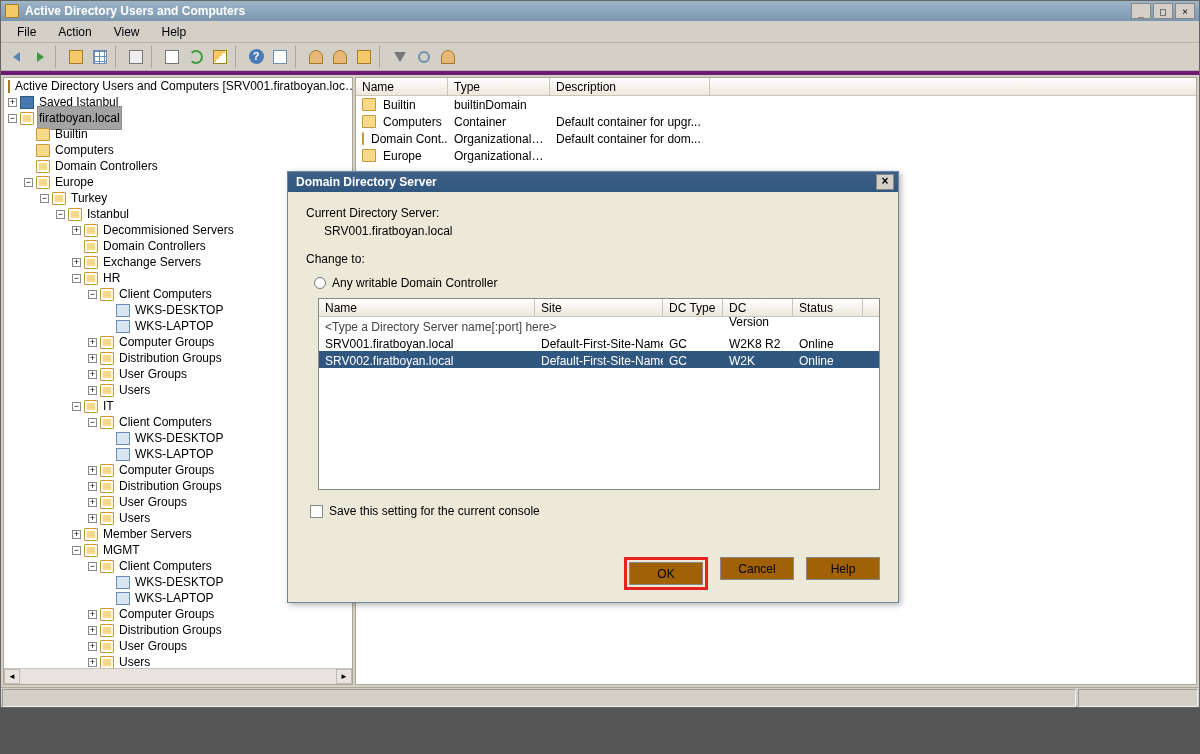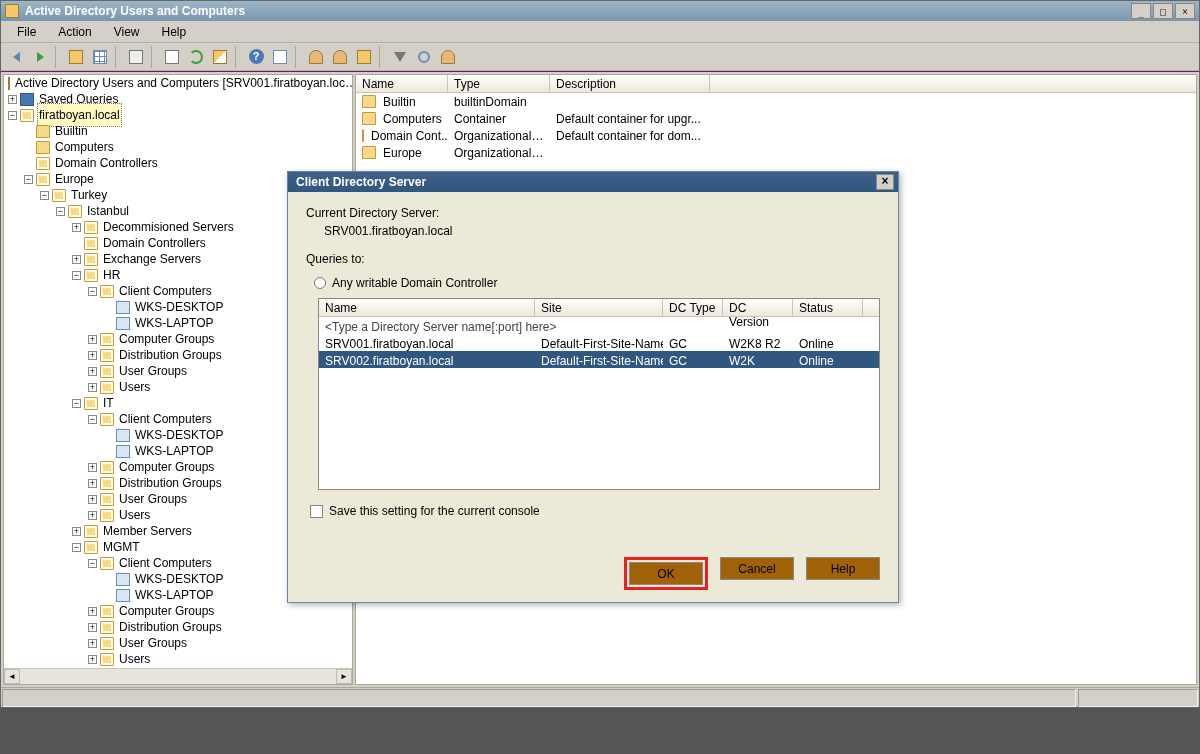--- a/index.html
+++ b/index.html
@@ -25,33 +25,33 @@
 .ticon.i-clip{background:#eee;border:1px solid #777;position:relative;}
 .ticon.i-doc{background:#fff;border:1px solid #777;}
 .ticon.i-refresh{width:14px;height:14px;border:2px solid #3f9b3f;border-radius:50%;border-left-color:transparent;}
 .ticon.i-export{background:linear-gradient(135deg,#f5c967 50%,#fff 50%);border:1px solid #a07c2a;}
 .ticon.i-help{width:15px;height:15px;border-radius:50%;background:#4a7ab5;color:#fff;font-weight:bold;text-align:center;line-height:14px;font-size:11px;}
 .ticon.i-calgrid{background:#fff;border:1px solid #6a8fb3;}
 .ticon.i-person{width:14px;height:14px;border-radius:50% 50% 0 0;background:#e8b878;border:1px solid #a07c2a;}
 .ticon.i-filter{width:0;height:0;border-left:6px solid transparent;border-right:6px solid transparent;border-top:10px solid #777;}
 .ticon.i-find{width:12px;height:12px;border:2px solid #6a8fb3;border-radius:50%;position:relative;}
 
-.content { flex: 1; display: flex; border-top: 1px solid #701a75; overflow: hidden; }
+.content { flex: 1; display: flex; border-top: 4px solid #701a75; overflow: hidden; }
 .tree-pane { width: 350px; background: #fff; border: 1px solid #aca899; margin: 2px 1px 2px 2px; overflow: hidden; position: relative; }
 .tree-inner{height: calc(100% - 16px); overflow: hidden;}
 .tree-node { display: flex; align-items: center; height: 16px; white-space: nowrap; }
 .expander { width: 9px; height: 9px; border: 1px solid #888; text-align: center; line-height: 7px; font-size: 9px; margin-right: 3px; background: #fff; color: #000;}
 .exp-space{width:12px;display:inline-block;}
 .node-ico { width: 14px; height: 13px; margin-right: 3px; }
 .ico-root{background:#f5c967;border:1px solid #a07c2a;}
 .ico-folder{background:#f8d986;border:1px solid #c49a3f;border-radius:1px 1px 0 0;}
 .ico-ou{background:#f8d986;border:1px solid #c49a3f;border-radius:1px;box-shadow:inset 0 0 0 2px #fffbe8;}
 .ico-book{background:#4778b0;border:1px solid #2f577f;}
 .ico-pc{background:#d9e6f2;border:1px solid #6a8fb3;}
-.tree-node.sel .label{background:#fef9c3;border:1px dotted #777;padding:4px 1px;}
+.tree-node.sel .label{background:#a3a3a3;border:1px dotted #777;padding:4px 1px;}
 .label{padding:0 2px;}
 .hscroll{position:absolute;bottom:0;left:0;right:0;height:16px;background:#e8e4dd;border-top:1px solid #c9c5bd;display:flex;}
 .hscroll .hbtn{width:16px;height:15px;background:#e8e4dd;border:1px solid #c0bcb4;display:flex;align-items:center;justify-content:center;font-size:8px;}
 .hscroll .track{flex:1;}
 
 .list-pane { flex: 1; background: #fff; border: 1px solid #aca899; margin: 2px 2px 2px 1px; overflow: hidden; }
 .list-header { display: flex; height: 18px; background: linear-gradient(#fff,#eee7db); border-bottom: 1px solid #c9c5bd; }
 .lh-cell { border-right: 1px solid #c9c5bd; padding: 2px 6px; }
 .list-row { display: flex; height: 17px; align-items: center; }
 .lr-cell { padding: 0 6px; overflow: hidden; white-space: nowrap; text-overflow: ellipsis; }
@@ -169,21 +169,21 @@
     <div class="tree-pane">
       <div class="tree-inner" id="tree-inner">
           <div class="tree-node" style="padding-left:4px">
             <span class="exp-space"></span>
             <span class="node-ico ico-root"></span>
             <span class="label">Active Directory Users and Computers [SRV001.firatboyan.loc…</span>
           </div>
           <div class="tree-node" style="padding-left:4px">
             <span class="expander">+</span>
             <span class="node-ico ico-book"></span>
-            <span class="label">Saved Queries</span>
+            <span class="label">Saved Istanbul</span>
           </div>
           <div class="tree-node sel" style="padding-left:4px">
             <span class="expander">−</span>
             <span class="node-ico ico-ou"></span>
             <span class="label">firatboyan.local</span>
           </div>
           <div class="tree-node" style="padding-left:20px">
             <span class="exp-space"></span>
             <span class="node-ico ico-folder"></span>
             <span class="label">Builtin</span>
@@ -403,27 +403,27 @@
   </div>
 
   <div class="statusbar">
     <div class="seg"></div>
     <div class="seg"></div>
   </div>
 </div>
 
 <div class="dialog">
   <div class="dlg-title">
-    <span class="t">Client Directory Server</span>
+    <span class="t">Domain Directory Server</span>
     <div class="x">×</div>
   </div>
   <div class="dlg-body">
     <div class="lbl">Current Directory Server:</div>
     <div class="indent">SRV001.firatboyan.local</div>
-    <div class="lbl">Queries to:</div>
+    <div class="lbl">Change to:</div>
     <div style="height:6px"></div>
     <div class="radio-row">
       <div class="radio"></div>
       <span>Any writable Domain Controller</span>
     </div>
     <div class="dc-list">
       <div class="dc-head">
         <div class="c col-name">Name</div>
         <div class="c w-site">Site</div>
         <div class="c w-dctype">DC Type</div>

